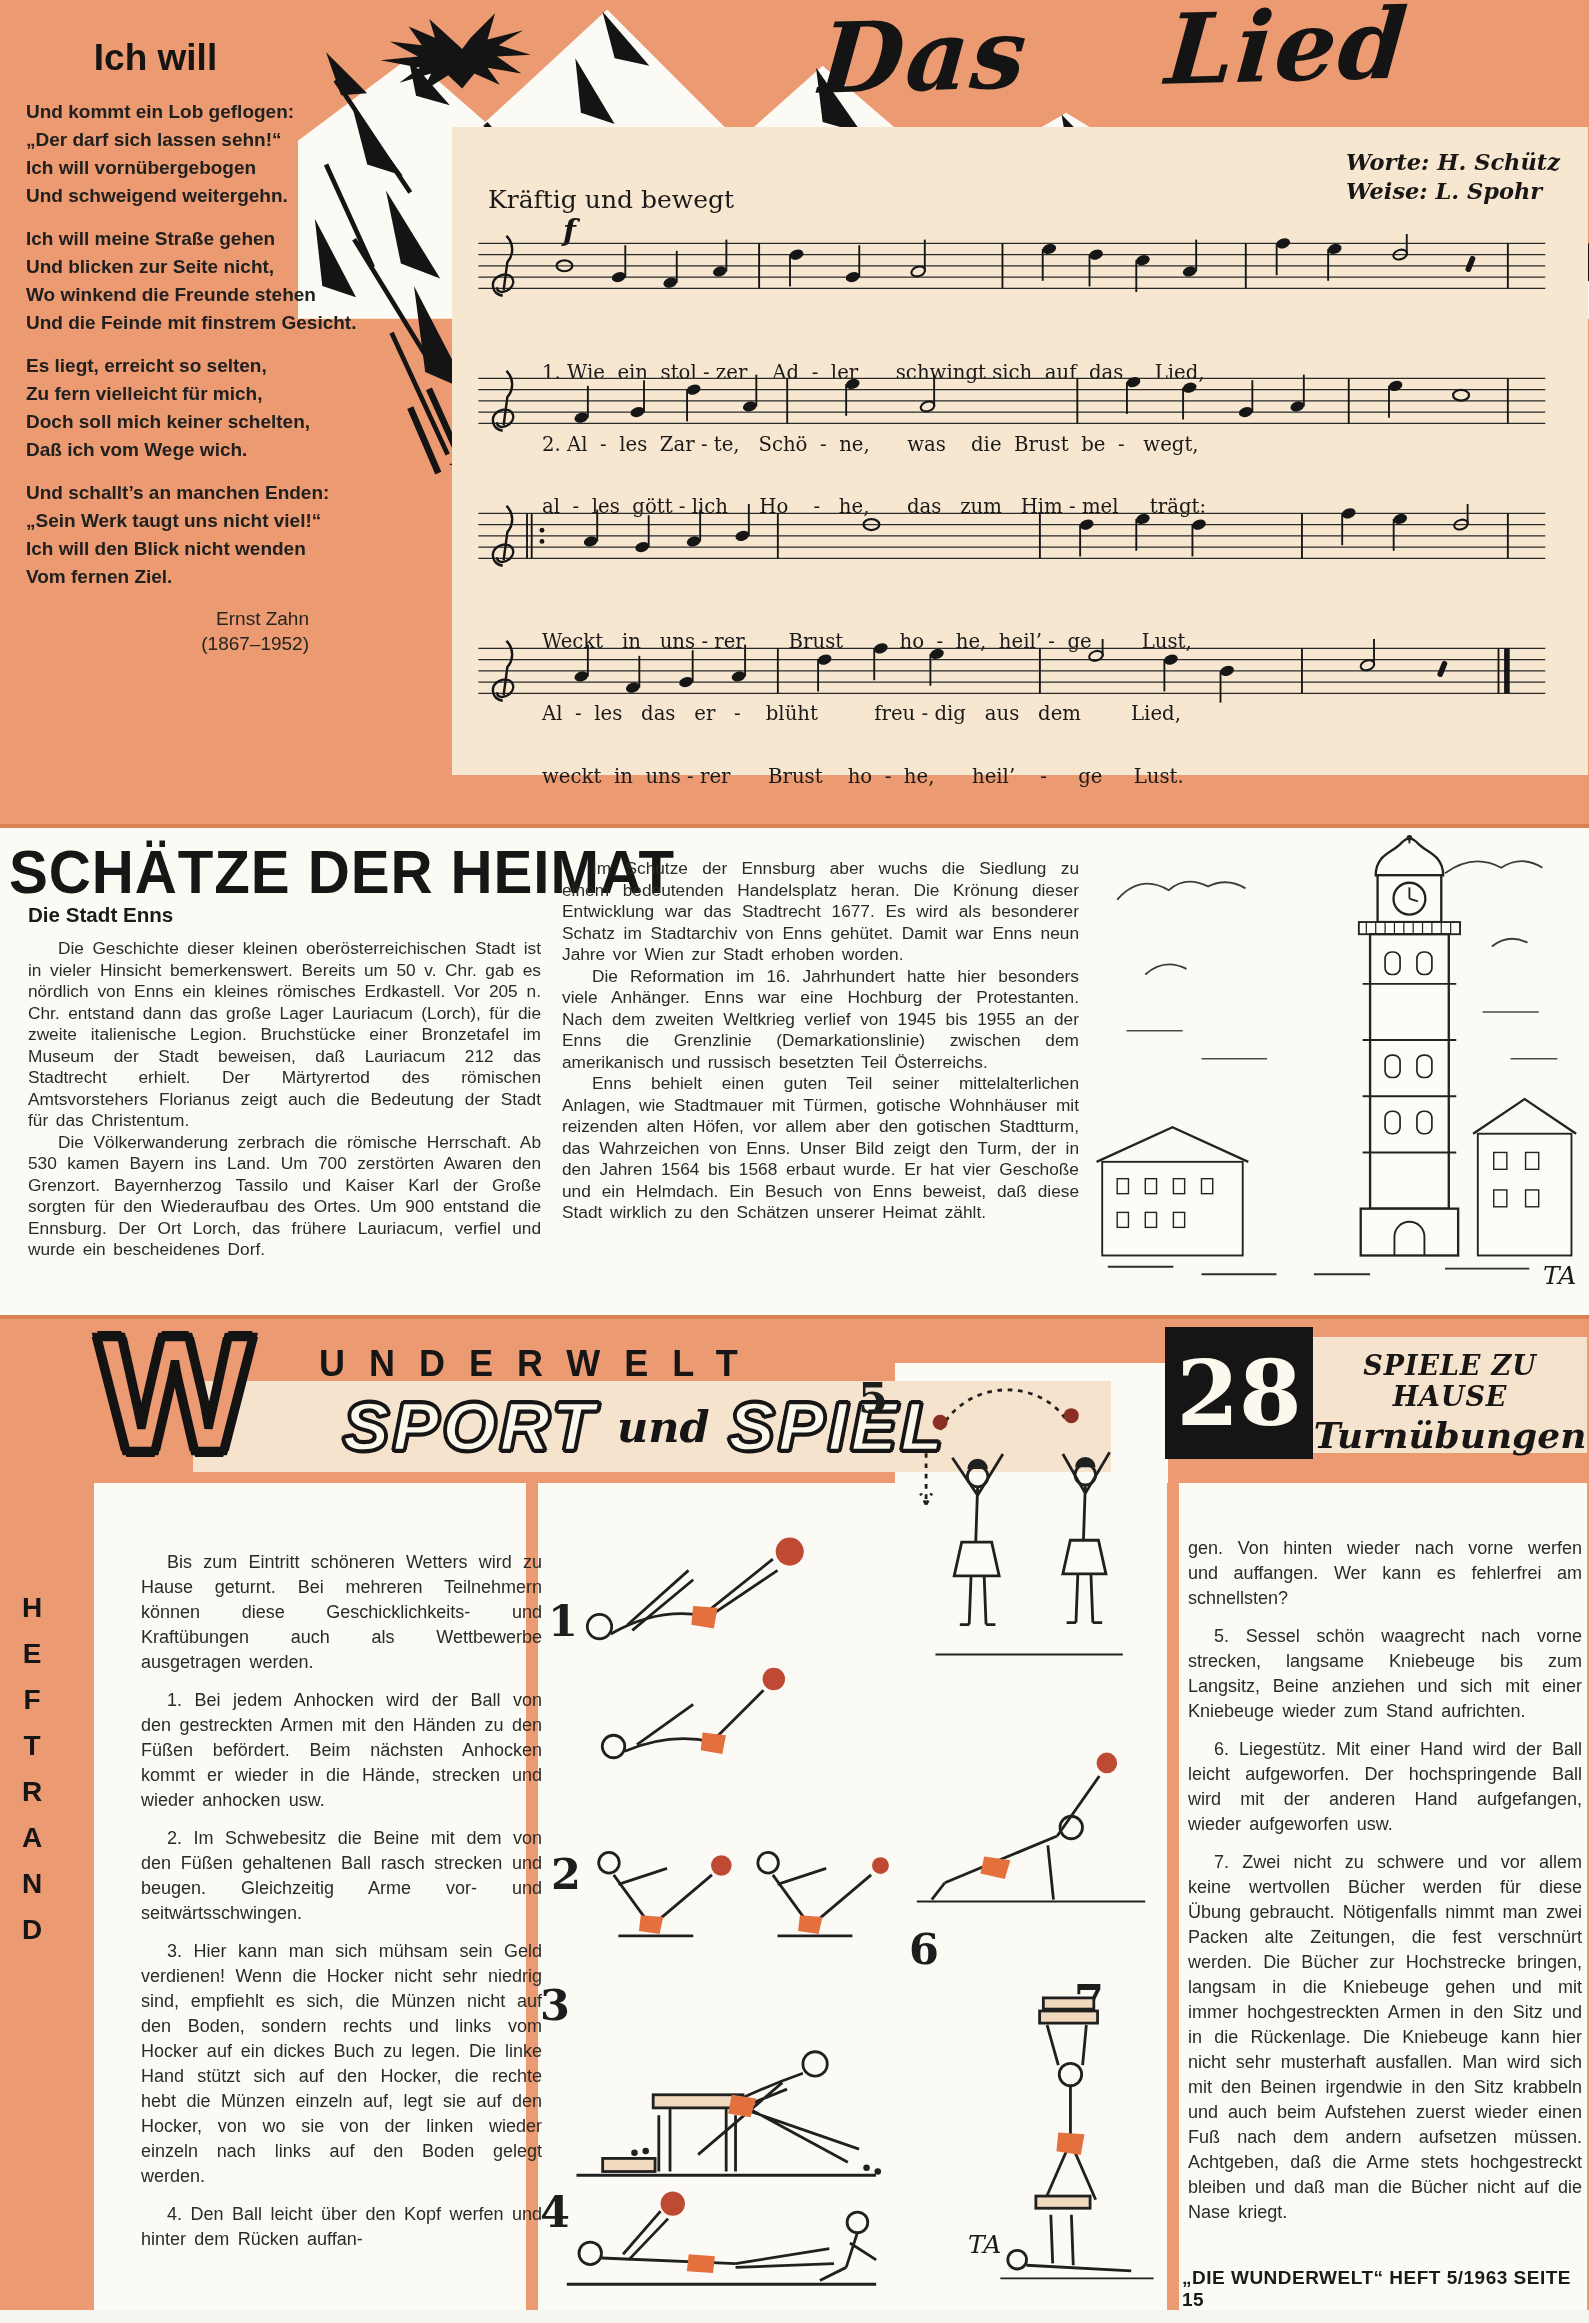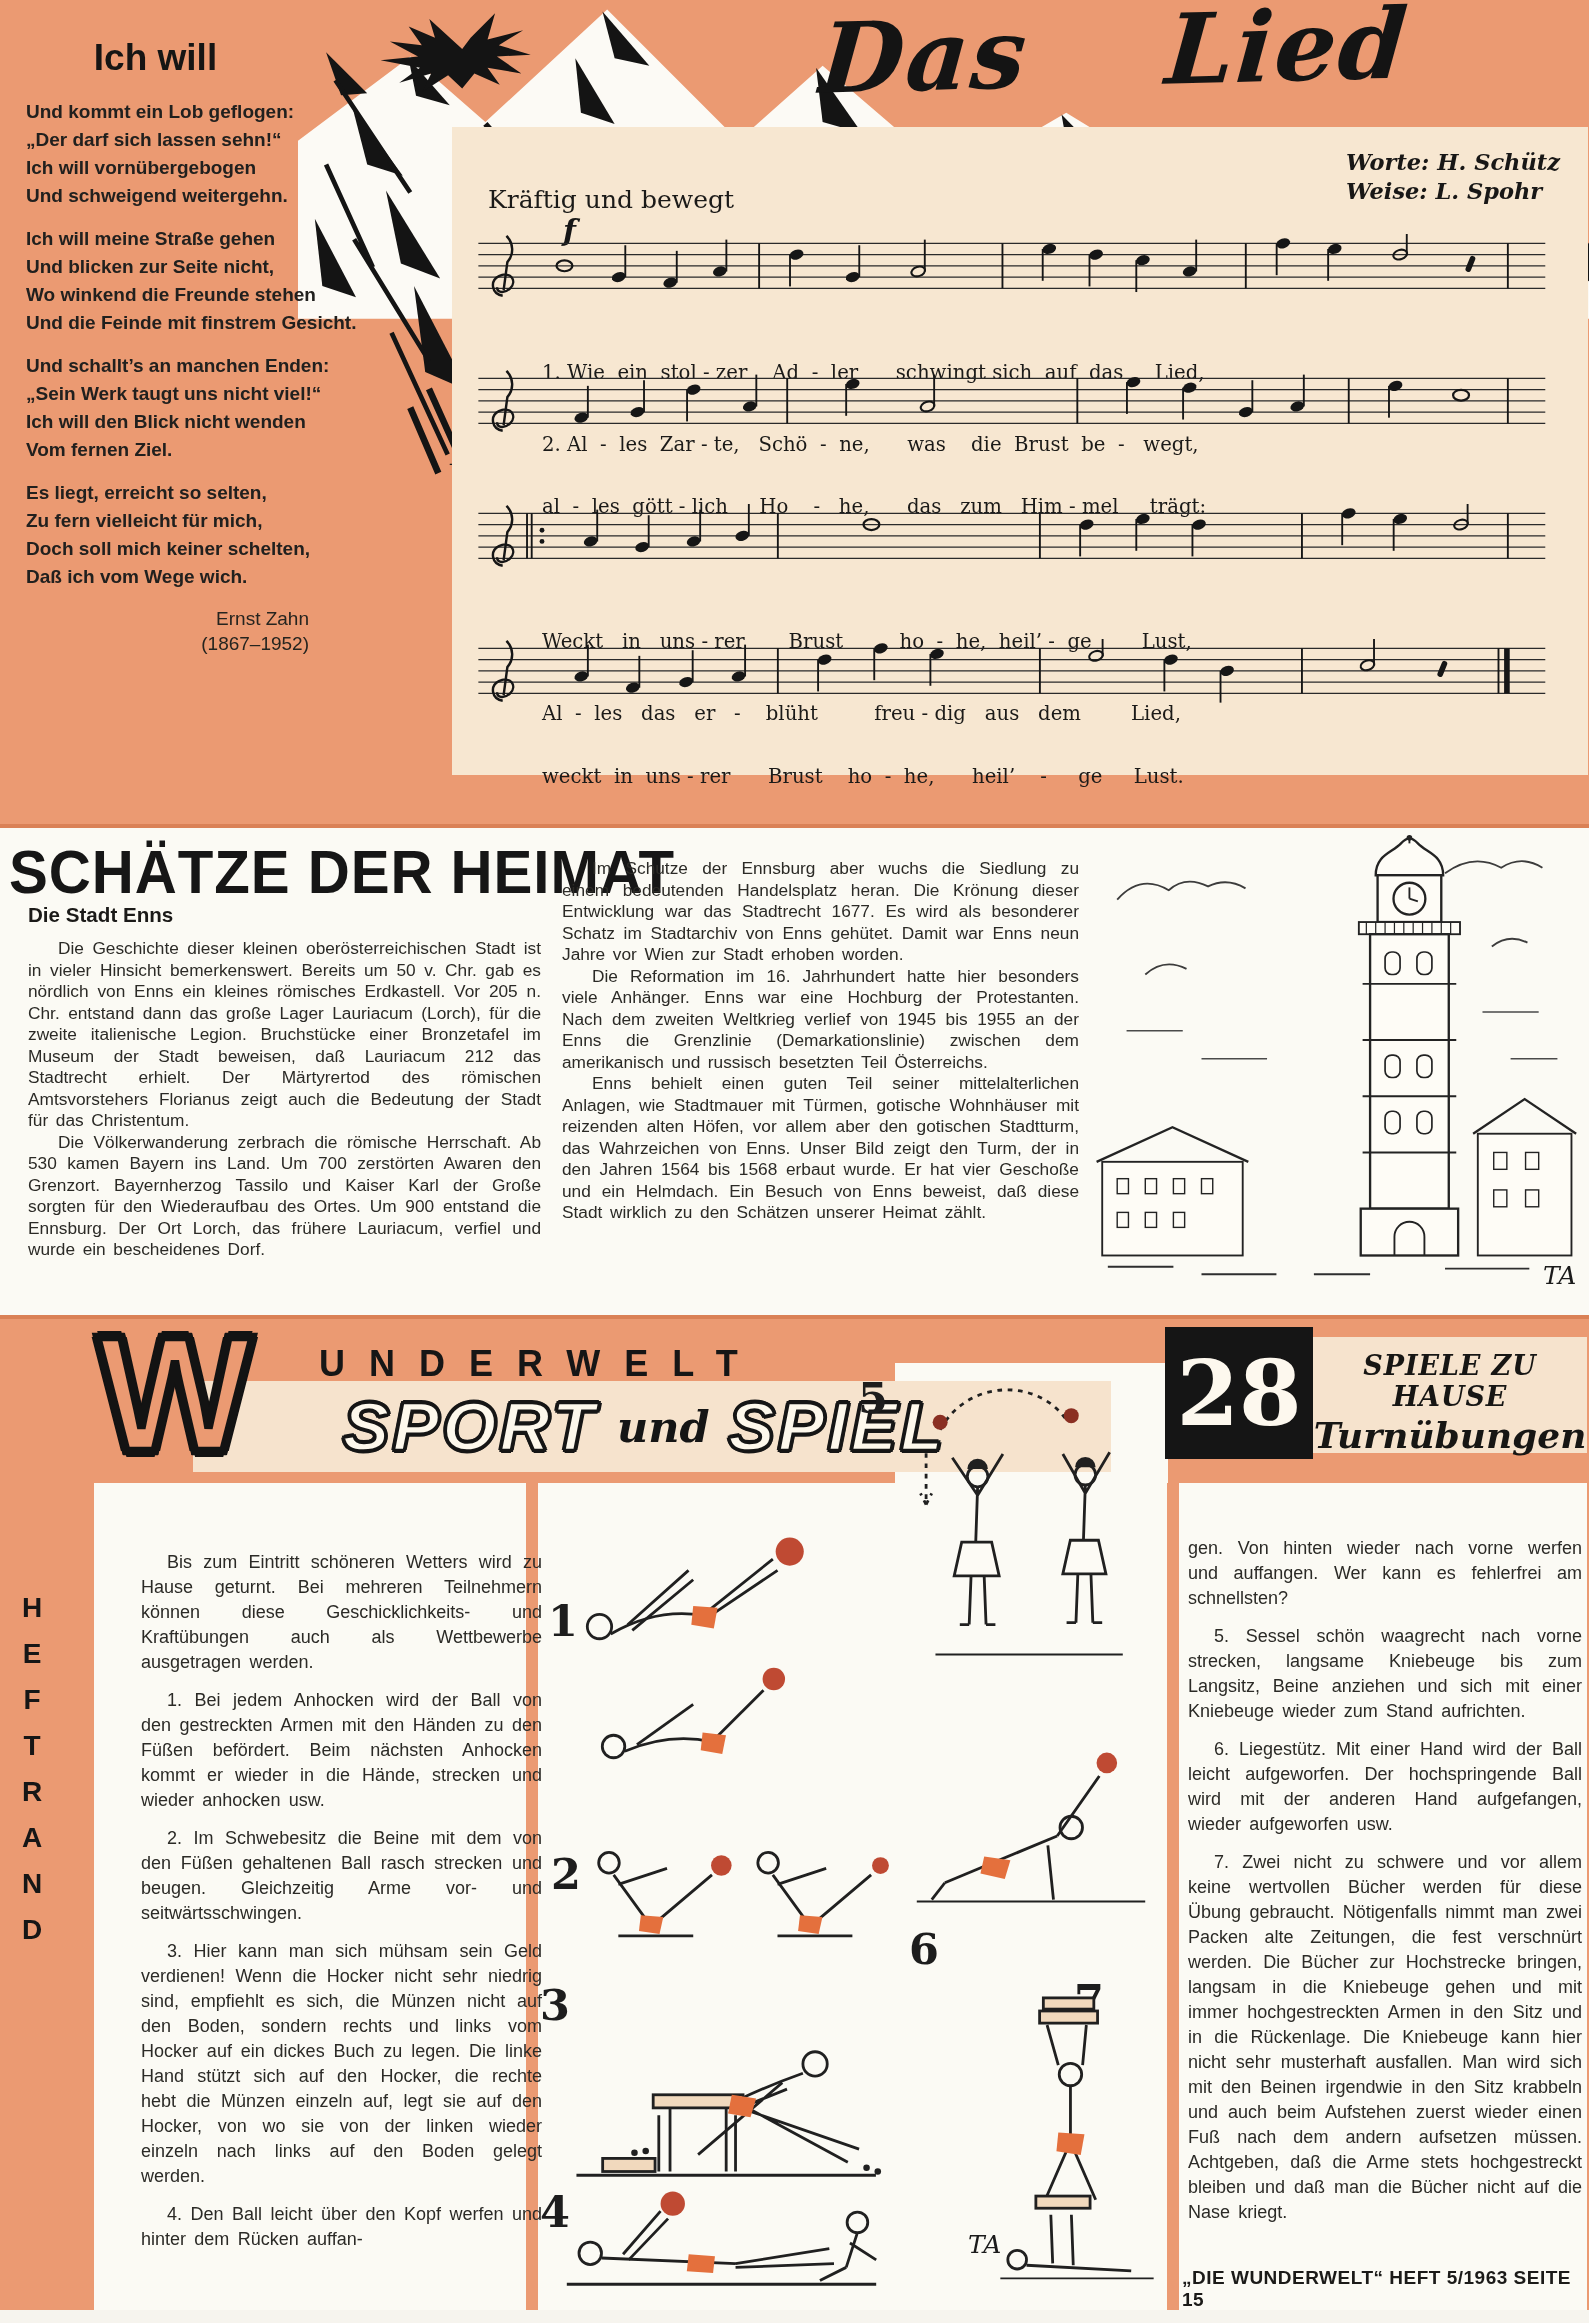--- a/index.html
+++ b/index.html
@@ -164,30 +164,30 @@
       <div class="line">Ich will vornübergebogen</div>
       <div class="line">Und schweigend weitergehn.</div>
     </div>
     <div class="stanza">
       <div class="line">Ich will meine Straße gehen</div>
       <div class="line">Und blicken zur Seite nicht,</div>
       <div class="line">Wo winkend die Freunde stehen</div>
       <div class="line">Und die Feinde mit finstrem Gesicht.</div>
     </div>
     <div class="stanza">
+      <div class="line">Es liegt, erreicht so selten,</div>
+      <div class="line">Zu fern vielleicht für mich,</div>
+      <div class="line">Doch soll mich keiner schelten,</div>
+      <div class="line">Daß ich vom Wege wich.</div>
+    </div>
+    <div class="stanza">
       <div class="line">Und schallt’s an manchen Enden:</div>
       <div class="line">„Sein Werk taugt uns nicht viel!“</div>
       <div class="line">Ich will den Blick nicht wenden</div>
       <div class="line">Vom fernen Ziel.</div>
-    </div>
-    <div class="stanza">
-      <div class="line">Es liegt, erreicht so selten,</div>
-      <div class="line">Zu fern vielleicht für mich,</div>
-      <div class="line">Doch soll mich keiner schelten,</div>
-      <div class="line">Daß ich vom Wege wich.</div>
     </div>
     <div class="poem-author">
       <div>Ernst Zahn</div>
       <div>(1867–1952)</div>
     </div>
   </div>
 
   <div class="abs music-panel">
     <div class="credits">
       <div>Worte: H. Schütz</div>

